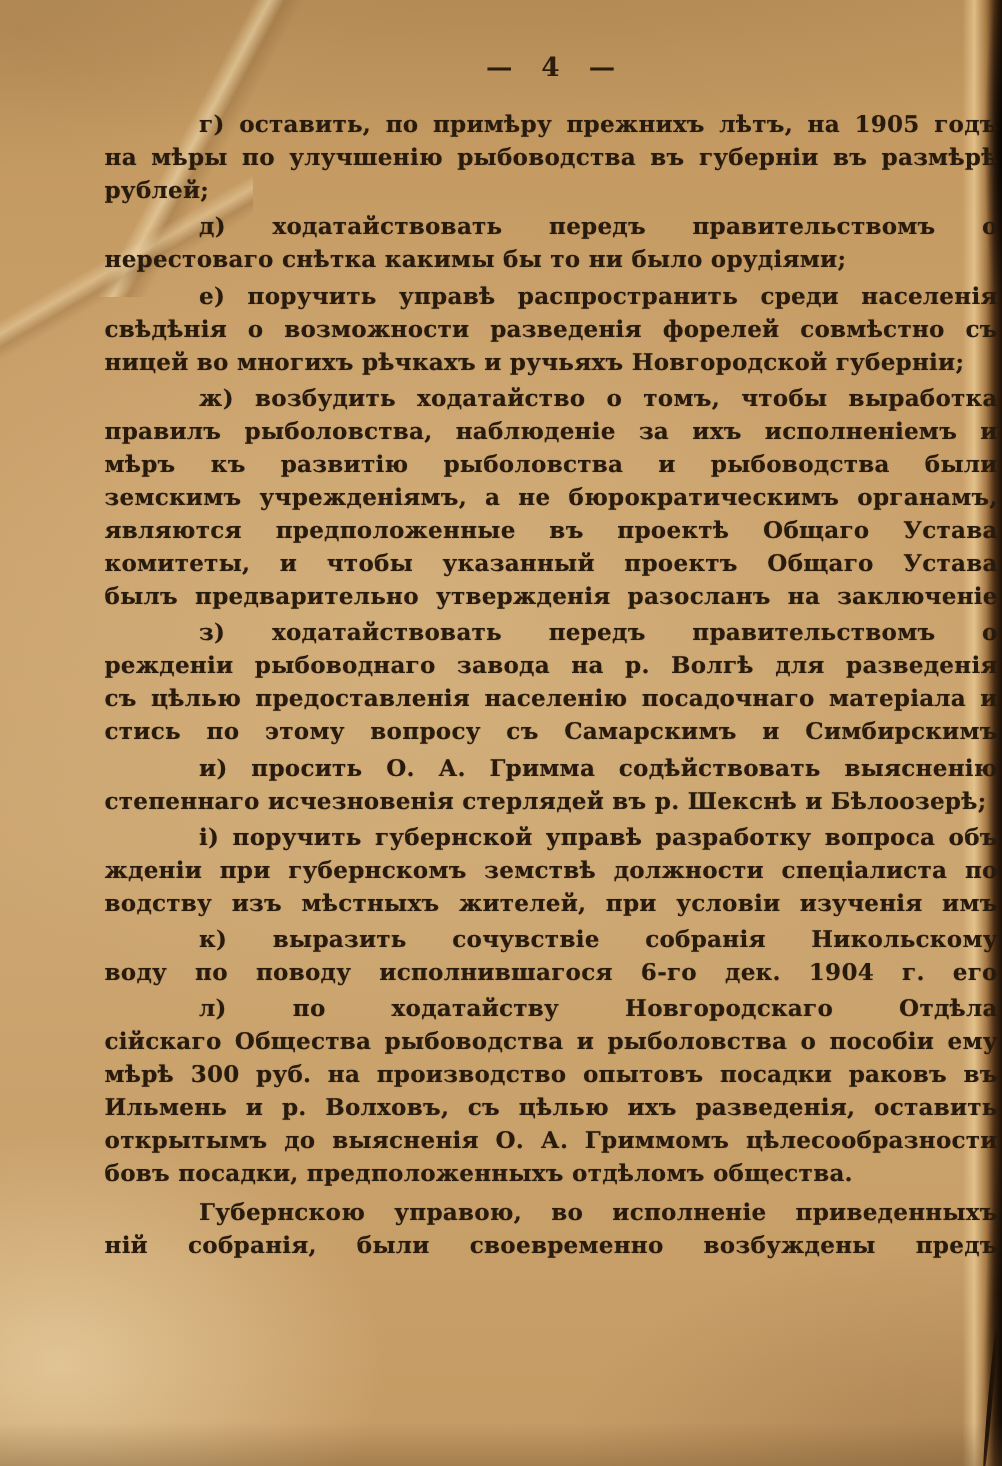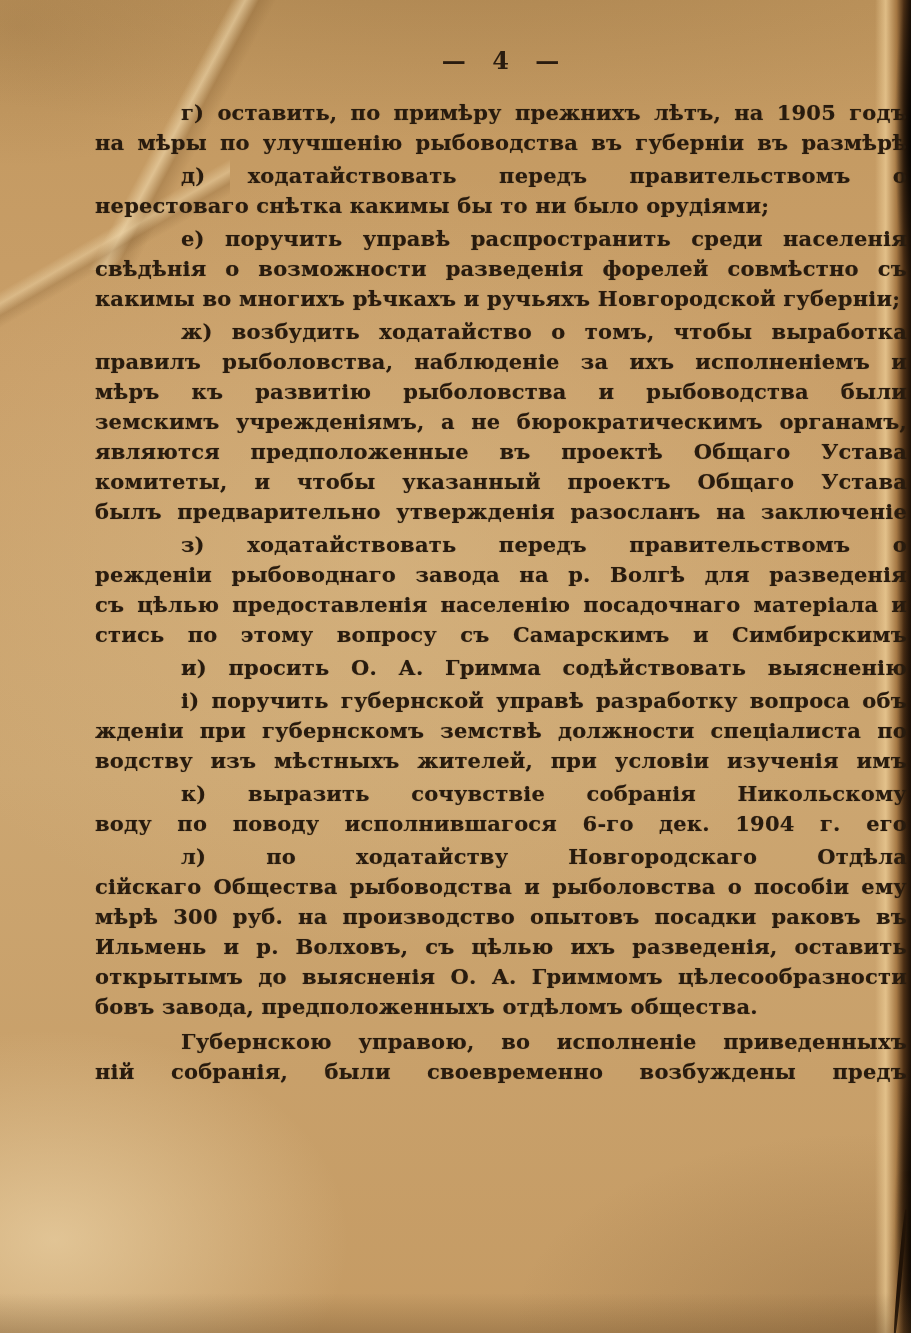--- a/index.html
+++ b/index.html
@@ -132,62 +132,64 @@
 <div class="edge-right"></div>
 <div class="edge-crack"></div>
 <div class="vignette-bottom"></div>
 
 <div class="page-header">— 4 —</div>
 
 <div class="text-block">
     <div class="para">
       <div class="line just indent">г) оставить, по примѣру прежнихъ лѣтъ, на 1905 годъ кредитъ</div>
       <div class="line just">на мѣры по улучшенію рыбоводства въ губерніи въ размѣрѣ 2000</div>
+      <div class="line">рублей;</div>
     </div>
     <div class="para">
       <div class="line just indent">д) ходатайствовать передъ правительствомъ о воспрещеніи лова</div>
       <div class="line">нерестоваго снѣтка какимы бы то ни было орудіями;</div>
     </div>
     <div class="para">
       <div class="line just indent">е) поручить управѣ распространить среди населенія губерніи</div>
       <div class="line just">свѣдѣнія о возможности разведенія форелей совмѣстно съ жемчуж-</div>
-      <div class="line">какимы во многихъ рѣчкахъ и ручьяхъ Новгородской губерніи;</div>
+      <div class="line">ницей во многихъ рѣчкахъ и ручьяхъ Новгородской губерніи;</div>
     </div>
     <div class="para">
       <div class="line just indent">ж) возбудить ходатайство о томъ, чтобы выработка мѣстныхъ</div>
       <div class="line just">правилъ рыболовства, наблюденіе за ихъ исполненіемъ и изысканіе</div>
       <div class="line just">мѣръ къ развитію рыболовства и рыбоводства были предоставлены</div>
       <div class="line just">земскимъ учрежденіямъ, а не бюрократическимъ органамъ, каковыми</div>
       <div class="line just">являются предположенные въ проектѣ Общаго Устава рыболовства</div>
       <div class="line just">комитеты, и чтобы указанный проектъ Общаго Устава рыболовства</div>
       <div class="line just">былъ предварительно утвержденія разосланъ на заключеніе губерн-</div>
     </div>
     <div class="para">
       <div class="line just indent">з) ходатайствовать передъ правительствомъ о скорѣйшемъ уч-</div>
       <div class="line just">режденіи рыбоводнаго завода на р. Волгѣ для разведенія стерлядей,</div>
       <div class="line just">съ цѣлью предоставленія населенію посадочнаго матеріала и сне-</div>
       <div class="line just">стись по этому вопросу съ Самарскимъ и Симбирскимъ губернскими</div>
     </div>
     <div class="para">
       <div class="line just indent">и) просить О. А. Гримма содѣйствовать выясненію причинъ по-</div>
+      <div class="line">степеннаго исчезновенія стерлядей въ р. Шекснѣ и Бѣлоозерѣ;</div>
     </div>
     <div class="para">
       <div class="line just indent">і) поручить губернской управѣ разработку вопроса объ учре-</div>
       <div class="line just">жденіи при губернскомъ земствѣ должности спеціалиста по рыбо-</div>
       <div class="line just">водству изъ мѣстныхъ жителей, при условіи изученія имъ элемен-</div>
     </div>
     <div class="para">
       <div class="line just indent">к) выразить сочувствіе собранія Никольскому рыбоводному за-</div>
       <div class="line just">воду по поводу исполнившагося 6-го дек. 1904 г. его пятидесятилѣтія;</div>
     </div>
     <div class="para">
       <div class="line just indent">л) по ходатайству Новгородскаго Отдѣла Императорскаго Рос-</div>
       <div class="line just">сійскаго Общества рыбоводства и рыболовства о пособіи ему въ раз-</div>
       <div class="line just">мѣрѣ 300 руб. на производство опытовъ посадки раковъ въ озеро</div>
       <div class="line just">Ильмень и р. Волховъ, съ цѣлью ихъ разведенія, оставить вопросъ</div>
       <div class="line just">открытымъ до выясненія О. А. Гриммомъ цѣлесообразности спосо-</div>
-      <div class="line">бовъ завода, предположенныхъ отдѣломъ общества.</div>
+      <div class="line">бовъ посадки, предположенныхъ отдѣломъ общества.</div>
     </div>
     <div class="para">
       <div class="line just indent">Губернскою управою, во исполненіе приведенныхъ постановле-</div>
       <div class="line just">ній собранія, были своевременно возбуждены предъ надлежащими</div>
     </div>
   </div>
 
 </body></html>

